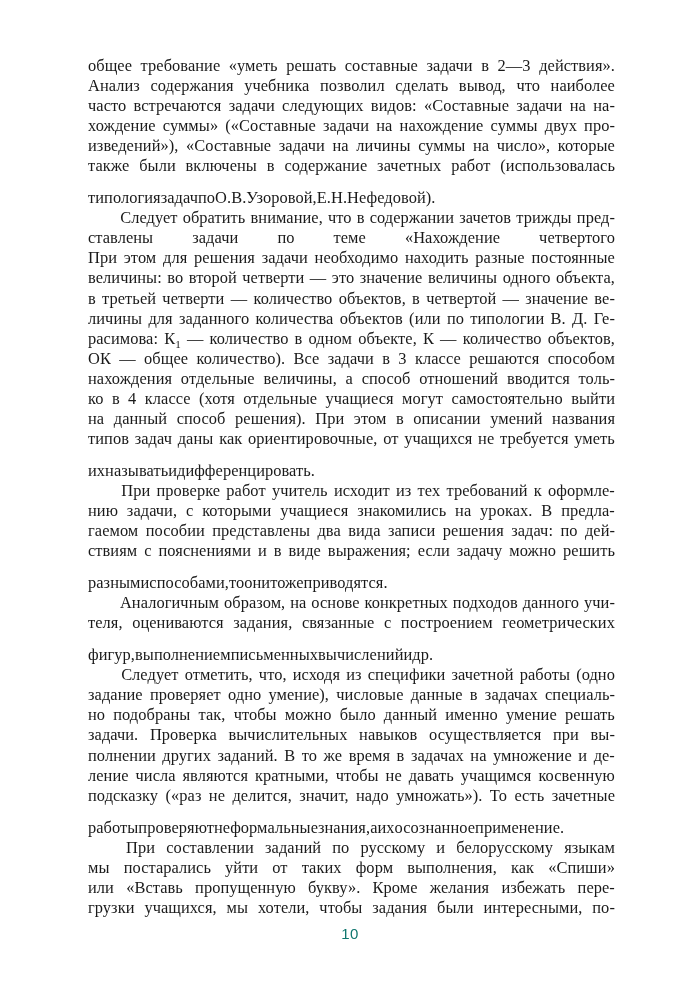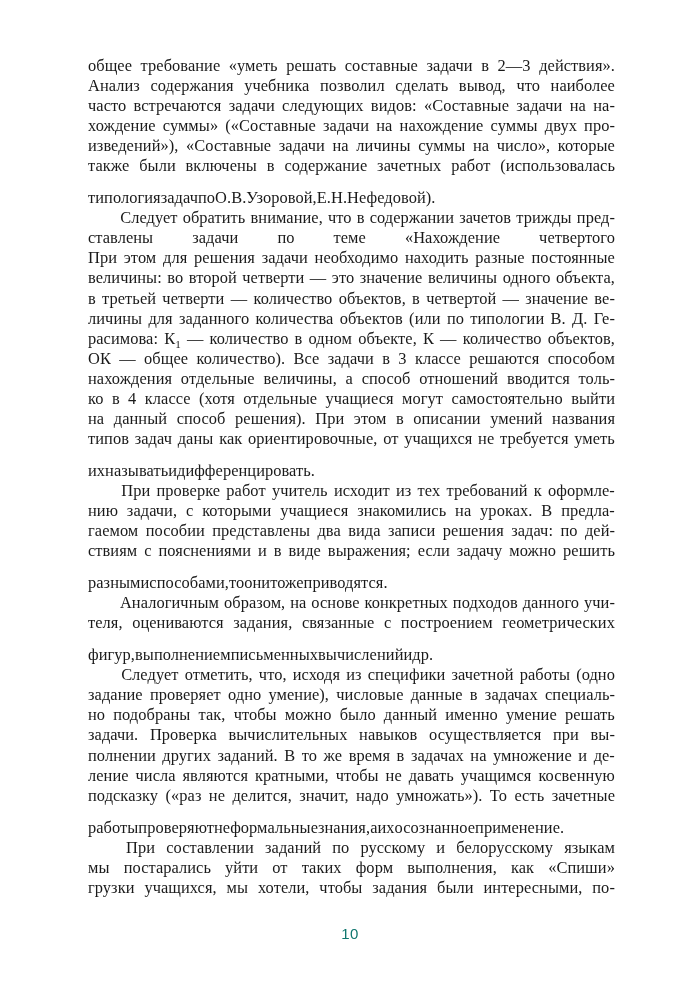--- a/index.html
+++ b/index.html
@@ -130,19 +130,20 @@
         <span class="jline"><span class="w">но</span><span class="w">подобраны</span><span class="w">так,</span><span class="w">чтобы</span><span class="w">можно</span><span class="w">было</span><span class="w">данный</span><span class="w">именно</span><span class="w">умение</span><span class="w">решать</span></span>
         <span class="jline"><span class="w">задачи.</span><span class="w">Проверка</span><span class="w">вычислительных</span><span class="w">навыков</span><span class="w">осуществляется</span><span class="w">при</span><span class="w">вы-</span></span>
         <span class="jline"><span class="w">полнении</span><span class="w">других</span><span class="w">заданий.</span><span class="w">В</span><span class="w">то</span><span class="w">же</span><span class="w">время</span><span class="w">в</span><span class="w">задачах</span><span class="w">на</span><span class="w">умножение</span><span class="w">и</span><span class="w">де-</span></span>
         <span class="jline"><span class="w">ление</span><span class="w">числа</span><span class="w">являются</span><span class="w">кратными,</span><span class="w">чтобы</span><span class="w">не</span><span class="w">давать</span><span class="w">учащимся</span><span class="w">косвенную</span></span>
         <span class="jline"><span class="w">подсказку</span><span class="w">(«раз</span><span class="w">не</span><span class="w">делится,</span><span class="w">значит,</span><span class="w">надо</span><span class="w">умножать»).</span><span class="w">То</span><span class="w">есть</span><span class="w">зачетные</span></span>
         <span class="jline last"><span class="w">работы</span><span class="w">проверяют</span><span class="w">не</span><span class="w">формальные</span><span class="w">знания,</span><span class="w">а</span><span class="w">их</span><span class="w">осознанное</span><span class="w">применение.</span></span>
       </p>
       <p class="para">
         <span class="jline"><span class="lead"></span><span class="w">При</span><span class="w">составлении</span><span class="w">заданий</span><span class="w">по</span><span class="w">русскому</span><span class="w">и</span><span class="w">белорусскому</span><span class="w">языкам</span></span>
         <span class="jline"><span class="w">мы</span><span class="w">постарались</span><span class="w">уйти</span><span class="w">от</span><span class="w">таких</span><span class="w">форм</span><span class="w">выполнения,</span><span class="w">как</span><span class="w">«Спиши»</span></span>
+        <span class="jline"><span class="w">или</span><span class="w">«Вставь</span><span class="w">пропущенную</span><span class="w">букву».</span><span class="w">Кроме</span><span class="w">желания</span><span class="w">избежать</span><span class="w">пере-</span></span>
         <span class="jline"><span class="w">грузки</span><span class="w">учащихся,</span><span class="w">мы</span><span class="w">хотели,</span><span class="w">чтобы</span><span class="w">задания</span><span class="w">были</span><span class="w">интересными,</span><span class="w">по-</span></span>
       </p>
     </div>
 
   <div id="page-number">10</div>
 
 </div>
 
 </body></html>

